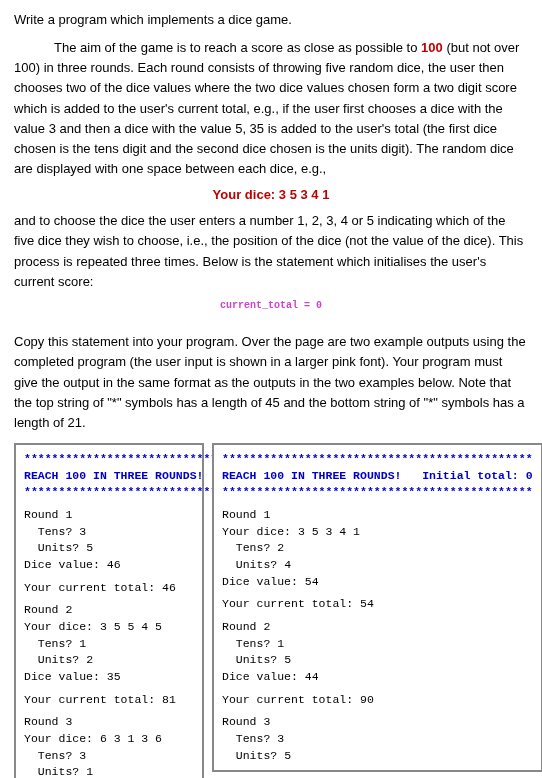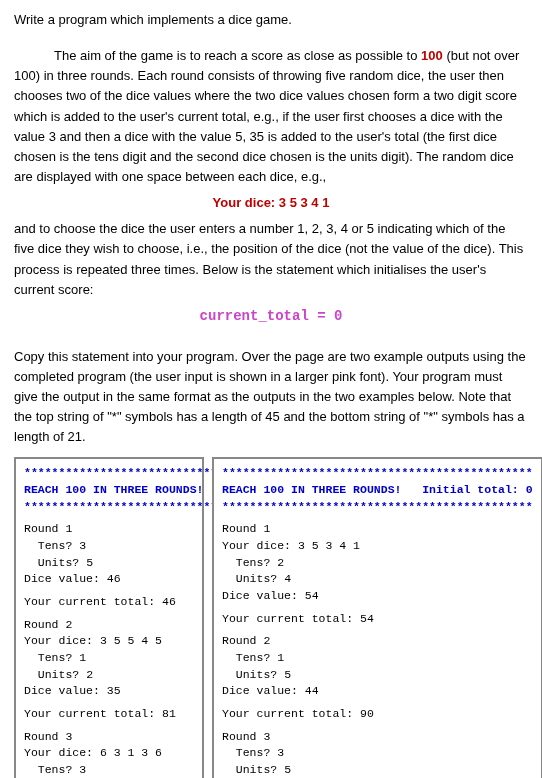--- a/index.html
+++ b/index.html
@@ -26,21 +26,21 @@
       margin: 6px 0;
     }
     .intro-text .center-line.red {
       color: #c00000;
       font-weight: bold;
     }
     .intro-text .center-line.pink-code {
       color: #cc44cc;
       font-weight: bold;
       font-family: 'Courier New', monospace;
-      font-size: 14px;
+      font-size: 10px;
     }
     .examples-row {
       display: flex;
       gap: 8px;
       margin-top: 10px;
       align-items: flex-start;
     }
     .code-box {
       border: 2px solid #888;
       padding: 6px 8px;
@@ -55,21 +55,21 @@
     }
     .code-box .line.blue { color: #0000cc; font-weight: bold; }
     .code-box .line.black { color: #000; }
     .code-box .line.empty { height: 6px; }
   </style>
 </head>
 <body>
 
 <div class="intro-text">
   <p>Write a program which implements a dice game.</p>
-  <p style="margin-top:16px;">
+  <p style="margin-top:8px;">
     <span style="padding-left:40px;"></span><span>The aim of the game is to reach a score as close as possible to <span class="bold-red">100</span> (but not over 100) in three rounds.  Each round consists of throwing five random dice, the user then chooses two of the dice values where the two dice values chosen form a two digit score which is added to the user's current total, e.g., if the user first chooses a dice with the value 3 and then a dice with the value 5, 35 is added to the user's total (the first dice chosen is the tens digit and the second dice chosen is the units digit).  The random dice are displayed with one space between each dice, e.g.,</span>
   </p>
   <p class="center-line red">Your dice: 3 5 3 4 1</p>
   <p style="margin-top:4px;">and to choose the dice the user enters a number 1, 2, 3, 4 or 5 indicating which of the five dice they wish to choose, i.e., the position of the dice (not the value of the dice).  This process is repeated three times. Below is the statement which initialises the user's current score:</p>
   <p class="center-line pink-code">current_total = 0</p>
   <p style="margin-top:19px;">Copy this statement into your program.  Over the page are two example outputs using the completed program (the user input is shown in a larger pink font).  Your program must give the output in the same format as the outputs in the two examples below.  Note that the top string of "*" symbols has a length of 45 and the bottom string of "*" symbols has a length of 21.</p>
 </div>
 
 <div class="examples-row">
 

